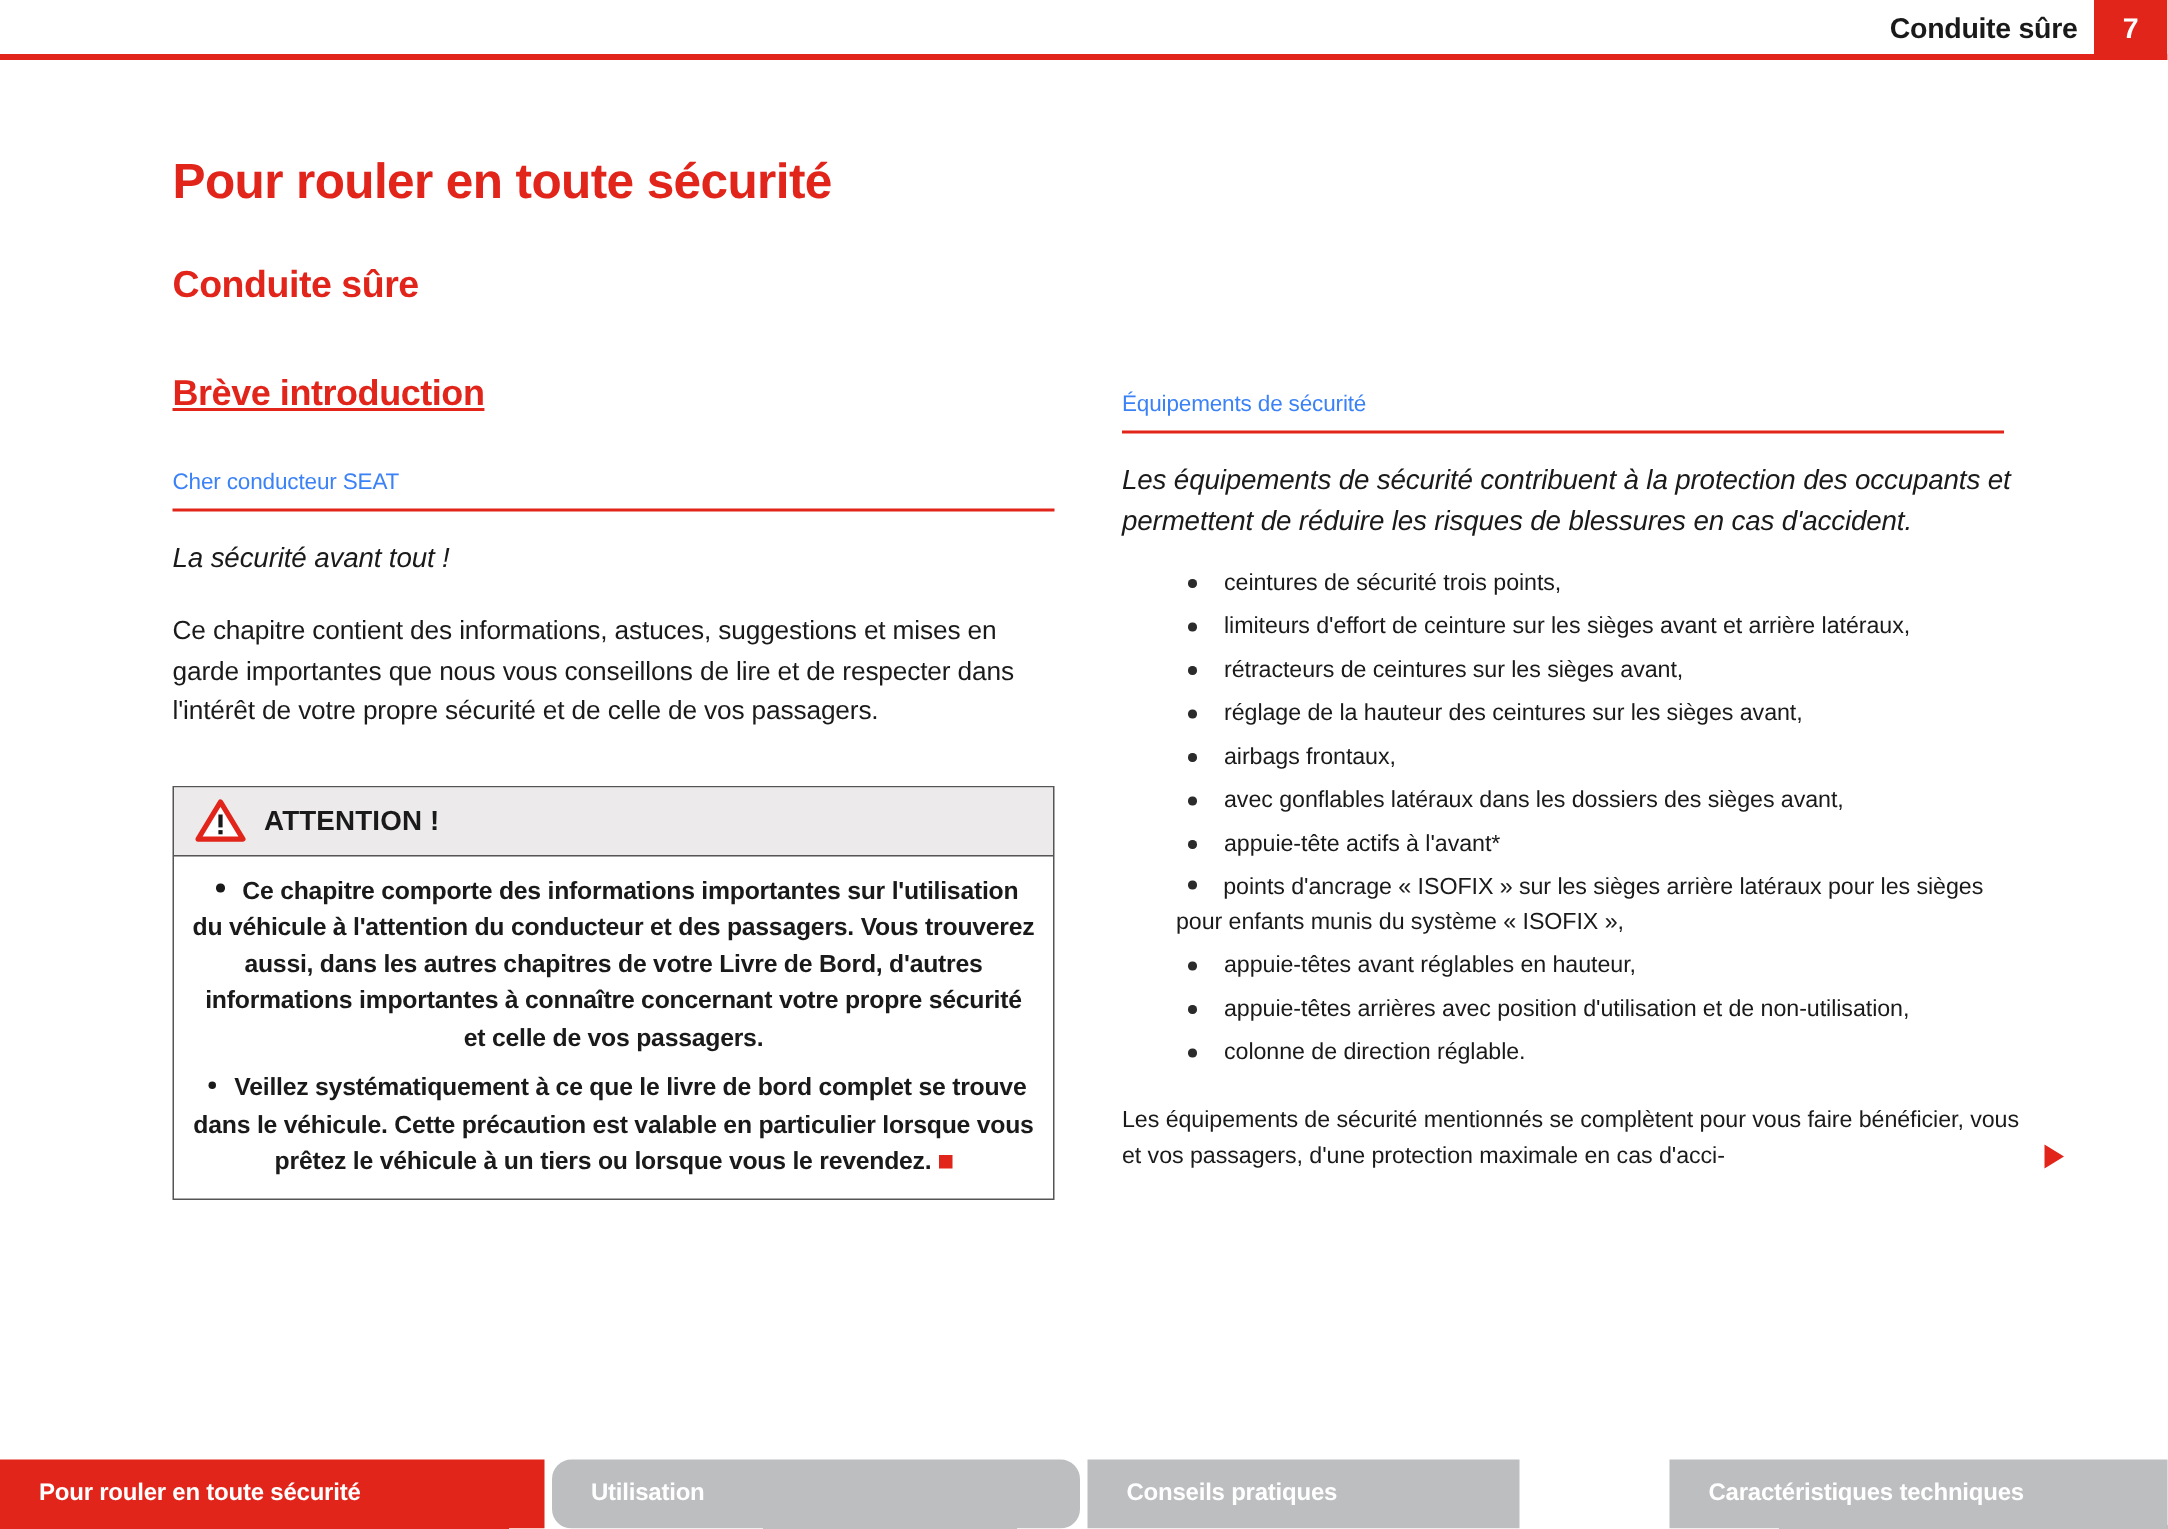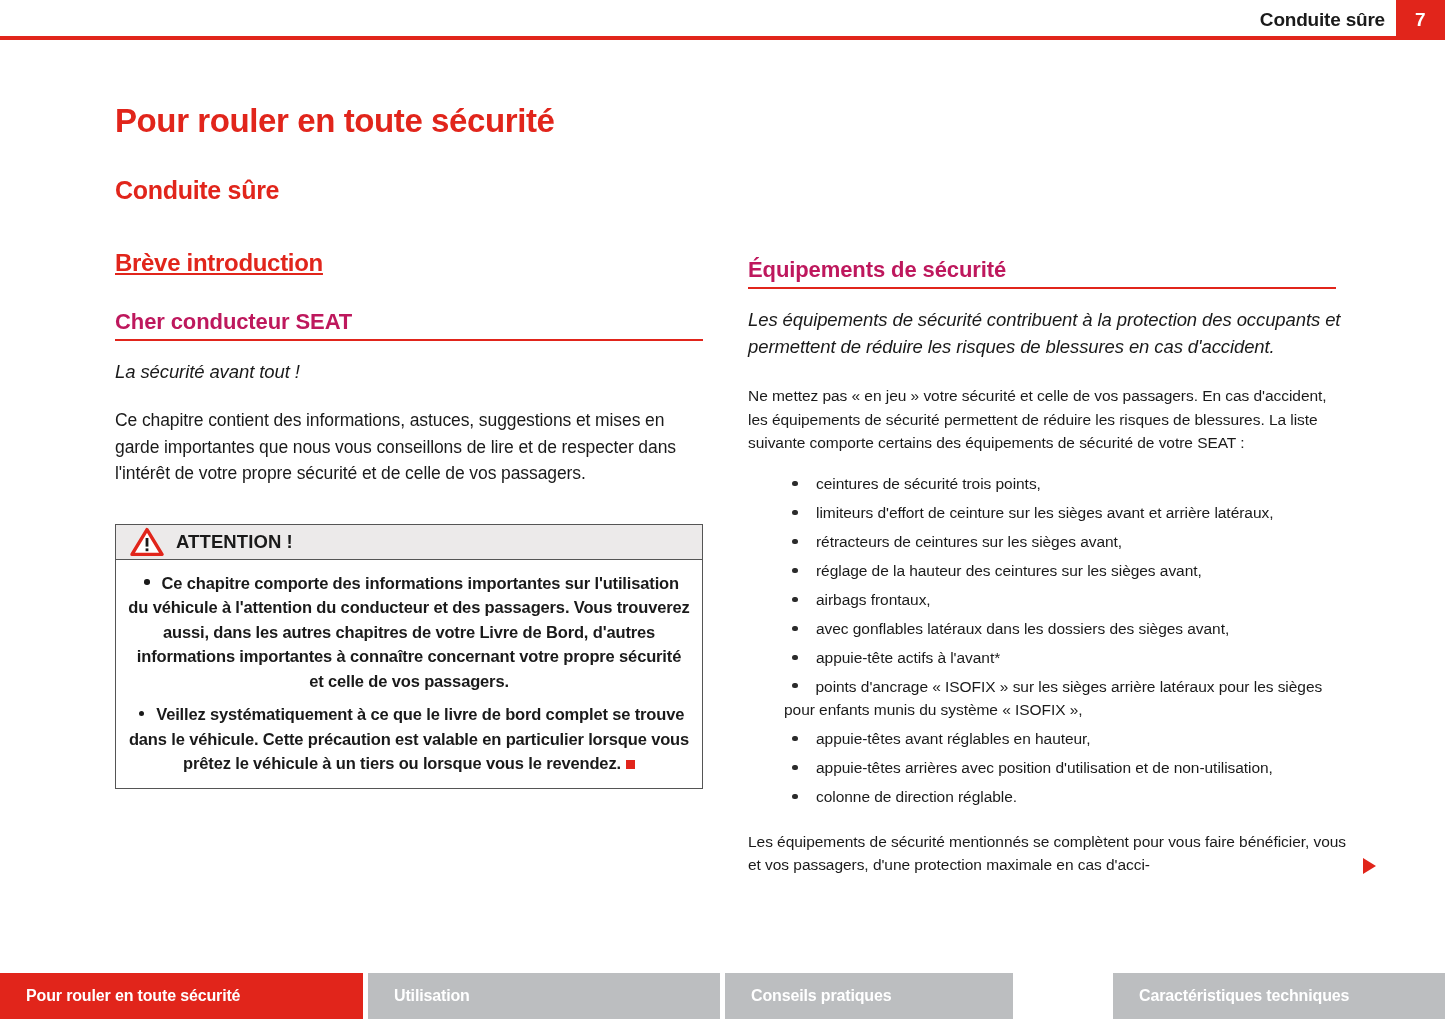--- a/index.html
+++ b/index.html
@@ -93,24 +93,24 @@
     margin: 44px 0 0 0;
     font-size: 24px;
     line-height: 28px;
     font-weight: bold;
     color: #e1251b;
     letter-spacing: -.3px;
     text-decoration: underline;
   }
   h4.sub-title {
     margin: 35px 0 0 0;
-    font-size: 22px;
+    font-size: 15px;
     line-height: 20px;
-    font-weight: bold;
-    color: #be185d;
+    font-weight: normal;
+    color: #3b82f6;
     letter-spacing: -.1px;
     padding-bottom: 7px;
     border-bottom: 2px solid #e1251b;
   }
   h4.sub-title.right-head {
     margin: 0;
     width: 588px;
   }
   p.lead {
     margin: 17px 0 0 0;
@@ -139,21 +139,21 @@
   
   .attn-box {
     margin-top: 37px;
     width: 588px;
     border: 1.5px solid #555555;
     background: #ffffff;
   }
   .attn-head {
     background: #eceaea;
     border-bottom: 1.5px solid #555555;
-    height: 35px;
+    height: 46px;
     display: flex;
     align-items: center;
     padding-left: 14px;
   }
   .warn-tri { display: block; }
   .attn-head-label {
     font-size: 18.5px;
     font-weight: bold;
     color: #1a1a1a;
     margin-left: 12px;
@@ -264,21 +264,21 @@
     align-items: center;
     color: #ffffff;
     font-size: 16px;
     font-weight: bold;
     letter-spacing: -.15px;
     padding-left: 26px;
   }
   .footer-tab.active { background: #e1251b; }
   .footer-tab.inactive { background: #bcbec0; }
   .ft-0 { left: 0;    width: 363px; }
-  .ft-1 { left: 368px; width: 352px; }
+  .ft-1 { left: 368px; width: 352px; border-radius: 13px; }
   .ft-2 { left: 725px; width: 288px; }
   .ft-3 { left: 1113px; width: 363px; }
 </style>
 </head>
 <body>
 
 <div class="page-header">
   <div class="header-chapter">Conduite sûre</div>
   <div class="header-pagebox">7</div>
   <div class="header-rule"></div>
@@ -308,21 +308,20 @@
       <div class="attn-body">
         <div class="attn-item"><span class="attn-bullet"></span><span>Ce chapitre comporte des informations importantes sur l'utilisation du véhicule à l'attention du conducteur et des passagers. Vous trouverez aussi, dans les autres chapitres de votre Livre de Bord, d'autres informations importantes à connaître concernant votre propre sécurité et celle de vos passagers.</span></div>
         <div class="attn-item"><span class="attn-bullet"></span><span>Veillez systématiquement à ce que le livre de bord complet se trouve dans le véhicule. Cette précaution est valable en particulier lorsque vous prêtez le véhicule à un tiers ou lorsque vous le revendez.</span><span class="end-square"></span></div>
       </div>
     </div>
   </div>
 
   <div class="col-right">
     <h4 class="sub-title right-head">Équipements de sécurité</h4>
     <p class="lead">Les équipements de sécurité contribuent à la protection des occupants et permettent de réduire les risques de blessures en cas d'accident.</p>
-    <p class="body-sm">Ne mettez pas « en jeu » votre sécurité et celle de vos passagers. En cas d'accident, les équipements de sécurité permettent de réduire les risques de blessures. La liste suivante comporte certains des équipements de sécurité de votre SEAT :</p>
 
     <ul class="eq-list">
       <li>ceintures de sécurité trois points,</li>
       <li>limiteurs d'effort de ceinture sur les sièges avant et arrière latéraux,</li>
       <li>rétracteurs de ceintures sur les sièges avant,</li>
       <li>réglage de la hauteur des ceintures sur les sièges avant,</li>
       <li>airbags frontaux,</li>
       <li>avec gonflables latéraux dans les dossiers des sièges avant,</li>
       <li>appuie-tête actifs à l'avant*</li>
       <li class="wrap"><span class="inline-bullet"></span><span>points d'ancrage « ISOFIX » sur les sièges arrière latéraux pour les sièges pour enfants munis du système « ISOFIX »,</span></li>

